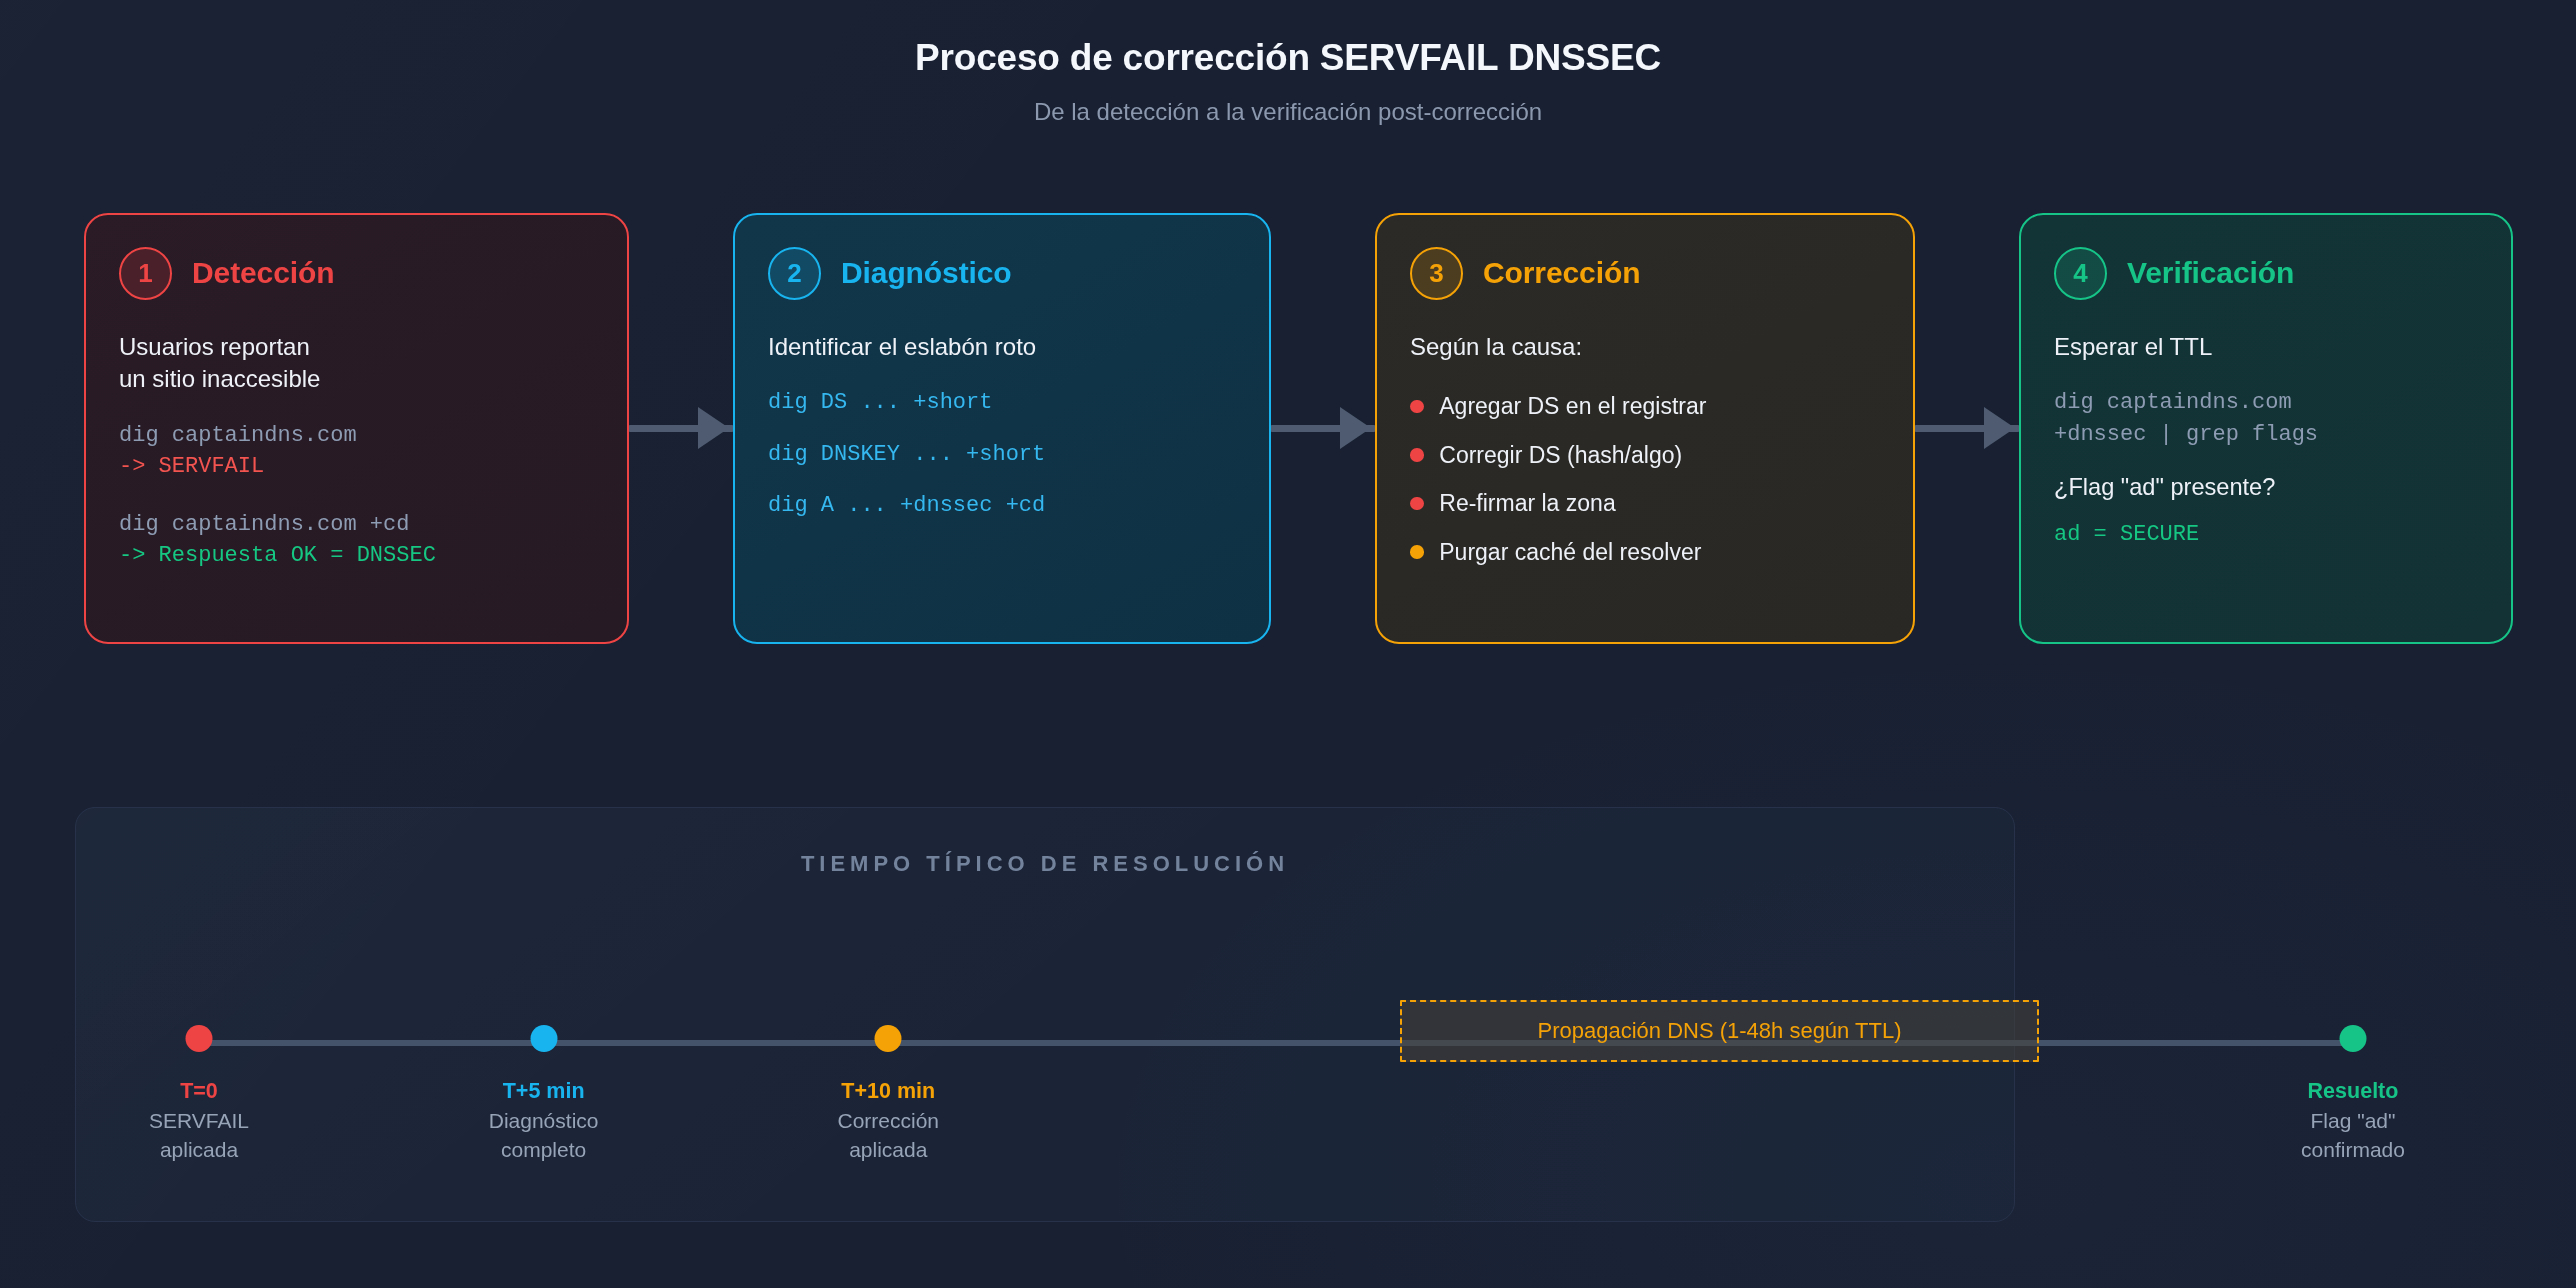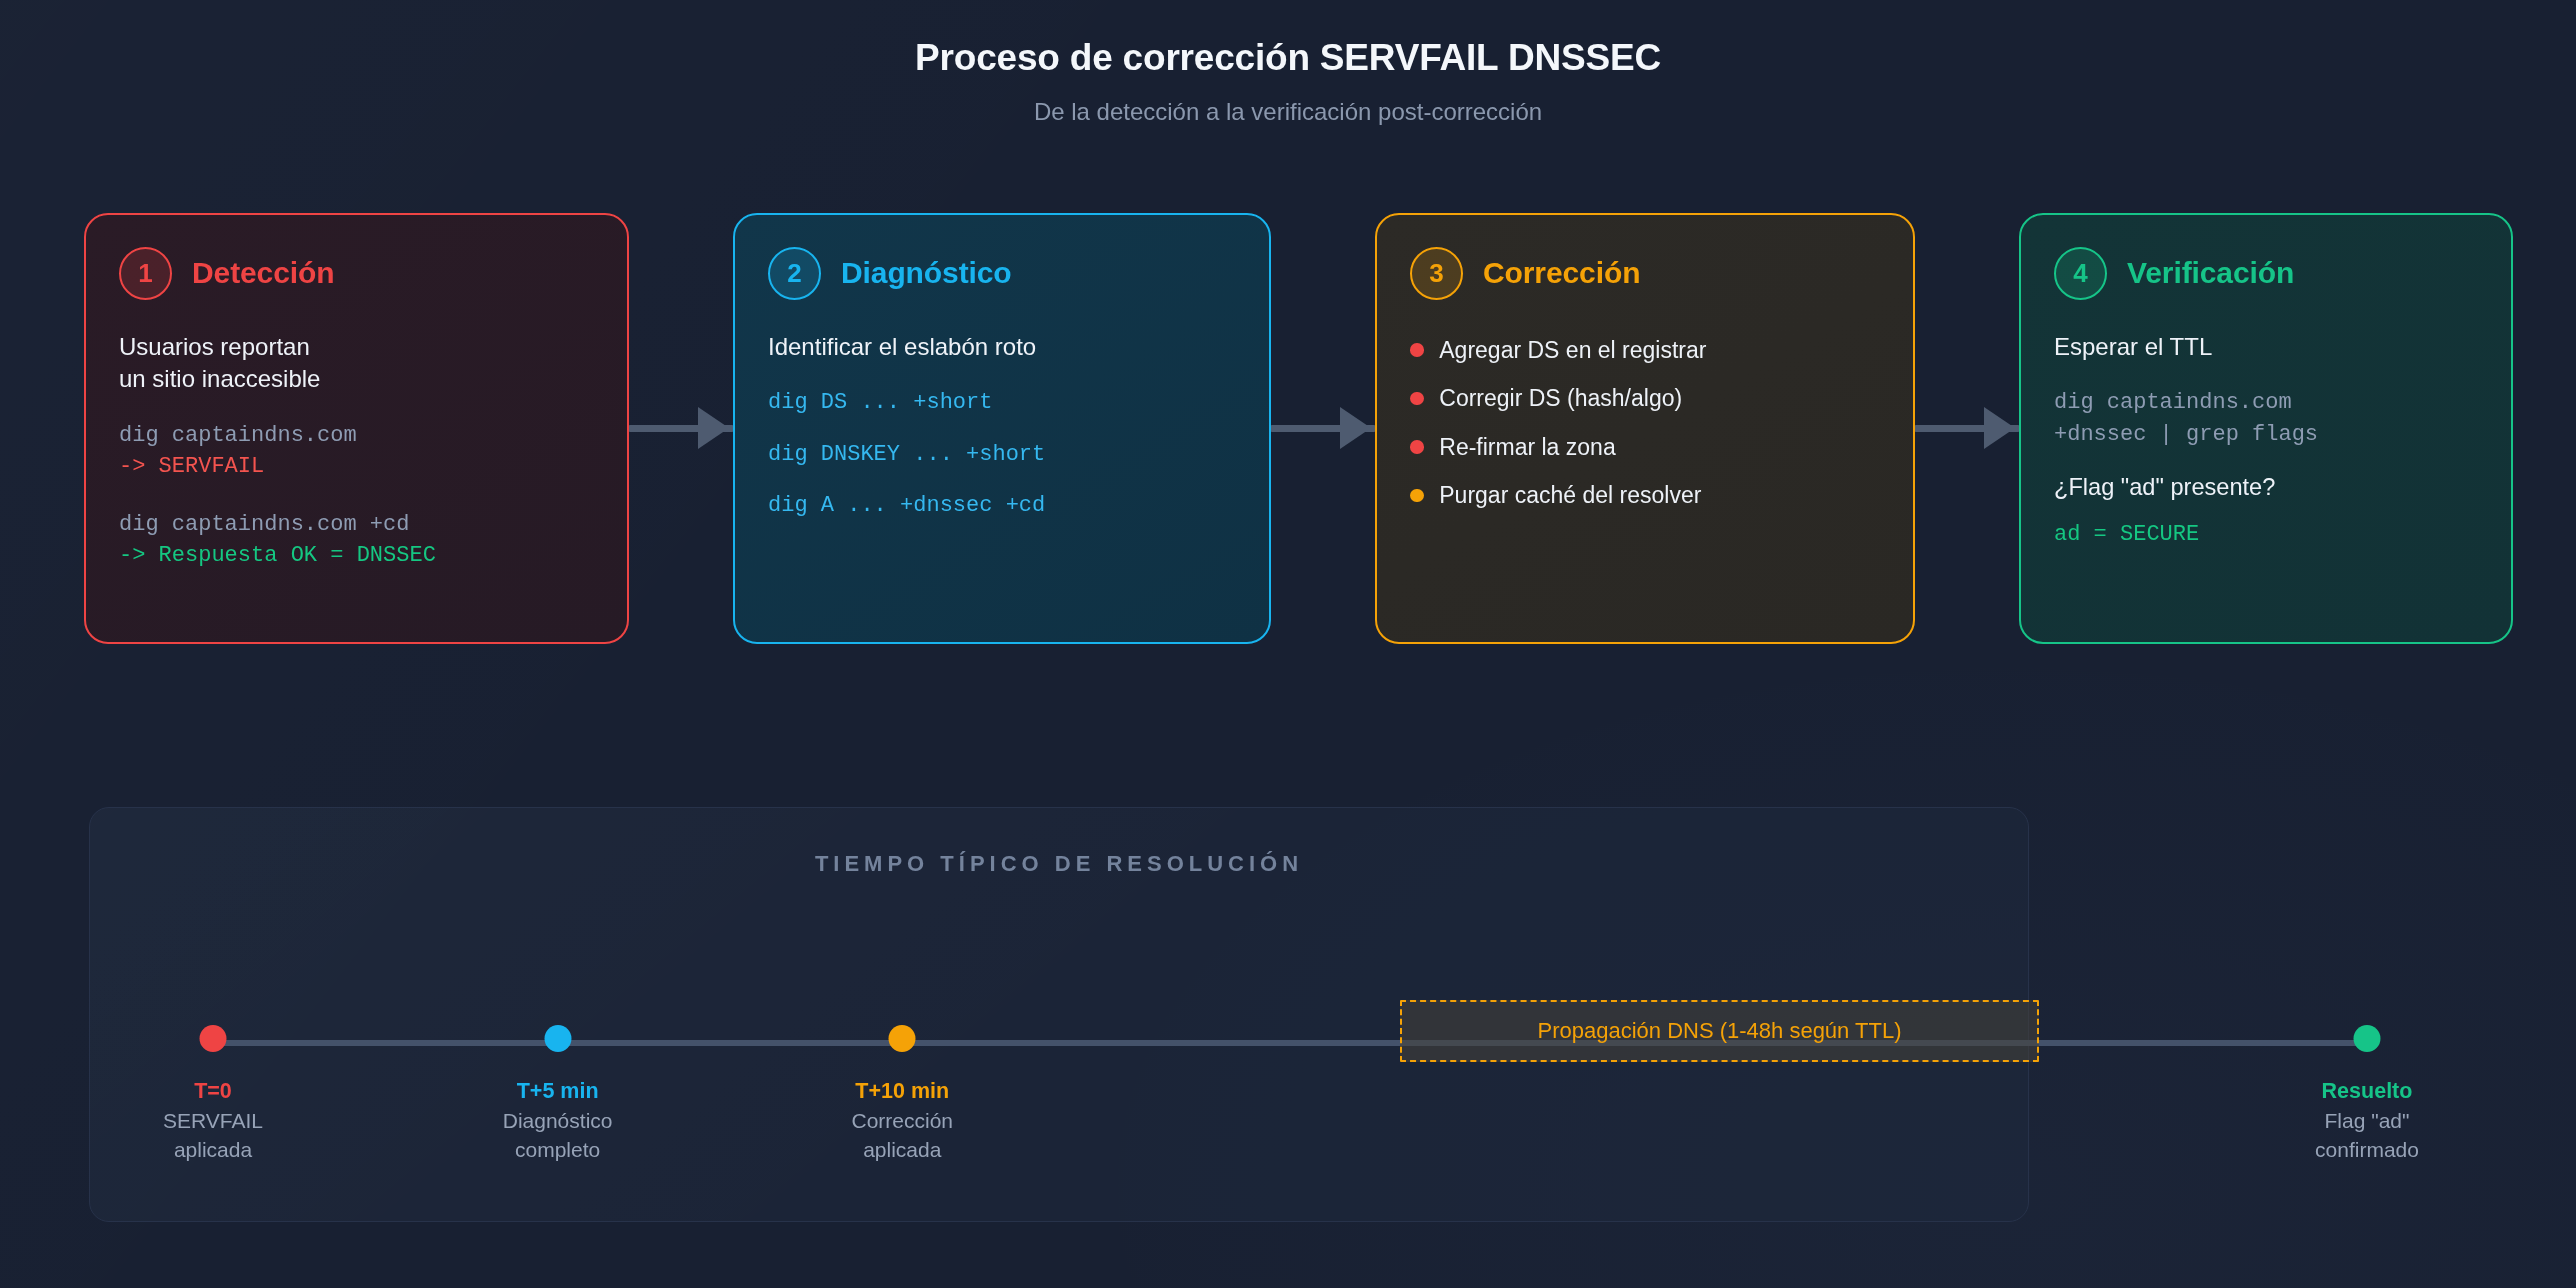--- a/index.html
+++ b/index.html
@@ -178,21 +178,21 @@
   .q-line {
     font-size: 23.6px;
     color: #eef2f8;
     margin-top: 24px;
     margin-bottom: 18.6px;
   }
 
   
   .timeline {
     position: absolute;
-    left: 89px;
+    left: 75px;
     top: 807px;
     width: 1940px;
     height: 415px;
     border: 1.4px solid #27324a;
     border-radius: 20px;
     background:
       linear-gradient(140deg, rgba(255,255,255,0.016) 0%, rgba(255,255,255,0) 55%),
       rgba(32,42,62,0.45);
   }
   .tl-title {
@@ -304,20 +304,21 @@
     <div class="connector">
       <div class="shaft"></div>
       <div class="head"></div>
     </div>
 
     <div class="card c3">
       <div class="card-head">
         <div class="badge">3</div>
         <div class="card-title">Corrección</div>
       </div>
+      <div class="lead">Según la causa:</div>
       <ul class="bullets">
         <li>
           <span class="dot" style="background:#ef4444"></span>
           <span>Agregar DS en el registrar</span>
         </li>
         <li>
           <span class="dot" style="background:#ef4444"></span>
           <span>Corregir DS (hash/algo)</span>
         </li>
         <li>

